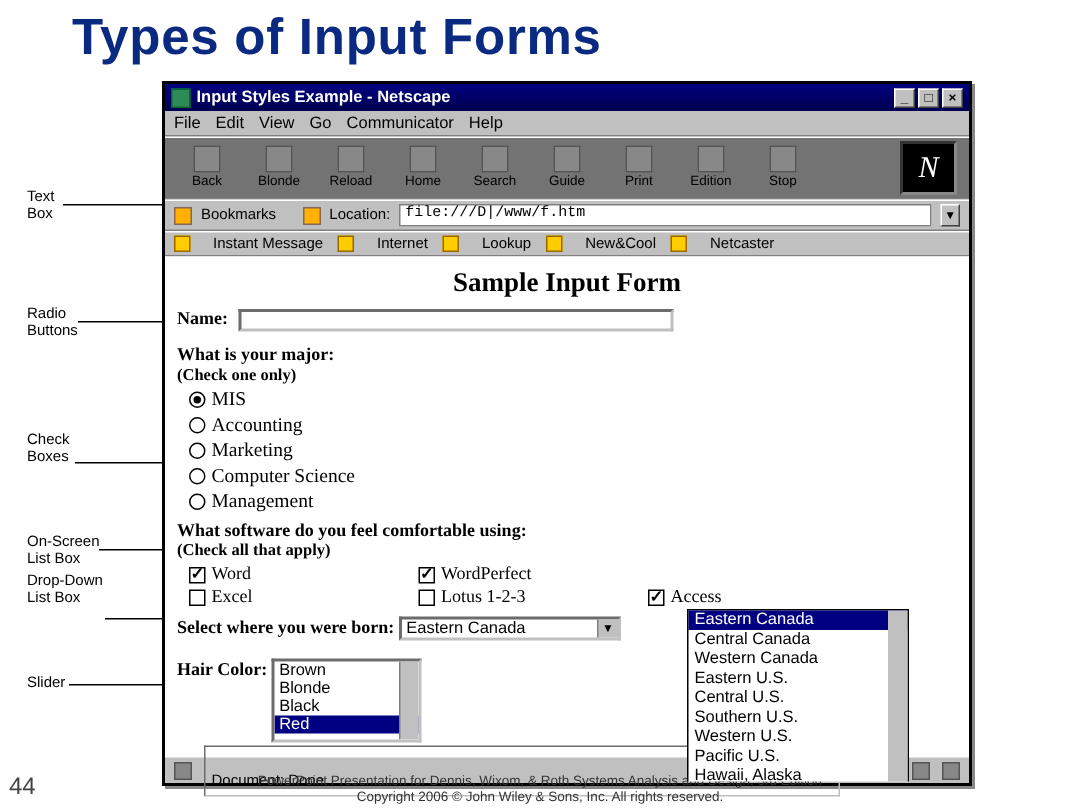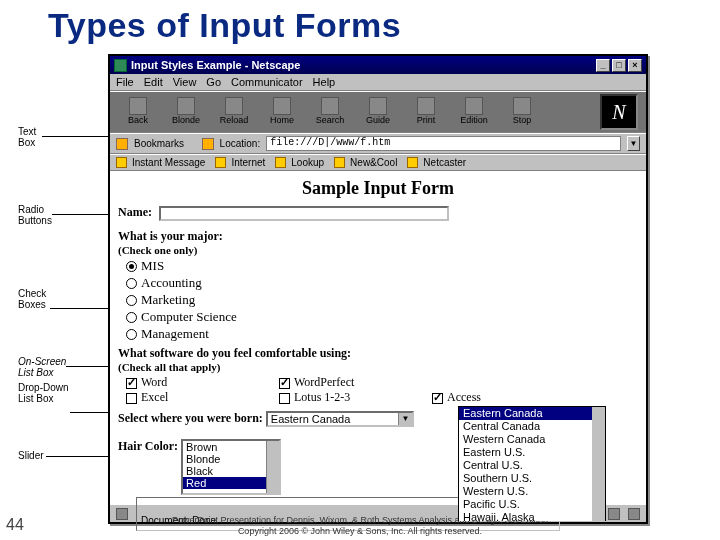--- a/index.html
+++ b/index.html
@@ -22,21 +22,21 @@
   .tbtn { display: flex; flex-direction: column; align-items: center; width: 48px; height: 36px; font-family: Arial, sans-serif; font-size: 9px; color: #000; border: 1px solid transparent; }
   .tbtn .ic { width: 18px; height: 18px; margin-top: 2px; background: #888; border: 1px solid #555; }
   .nlogo { width: 38px; height: 36px; margin-left: auto; margin-right: 4px; background: #000; display: flex; align-items: center; justify-content: center; color: #fff; font-family: Georgia, serif; font-size: 20px; font-style: italic; border: 2px inset #888; }
 
   .locbar { display: flex; align-items: center; gap: 6px; padding: 2px 6px; background: #c0c0c0; font-family: Arial, sans-serif; font-size: 10px; border-top: 1px solid #fff; border-bottom: 1px solid #808080; }
   .smicon { width: 12px; height: 12px; background: #ffb000; border: 1px solid #865; }
   .locinput { flex: 1; height: 15px; background: #fff; border: 1px solid #808080; font-size: 10px; padding: 0 3px; font-family:"Courier New",monospace; }
   .dropbtn { width: 13px; height: 15px; background: #c0c0c0; border: 1px solid #fff; border-right-color:#404040; border-bottom-color:#404040; text-align:center; font-size:8px; line-height:13px; }
 
   .linkbar { display: flex; align-items: center; gap: 10px; padding: 2px 6px; background: #c0c0c0; font-family: Arial, sans-serif; font-size: 10px; border-top: 1px solid #fff; border-bottom: 1px solid #808080; }
-  .linkbar .lk { display: flex; align-items: flex-start; gap: 5px; }
+  .linkbar .lk { display: flex; align-items: flex-start; gap: 15px; }
   .linkbar .lk .li { width: 11px; height: 11px; background: #fc0; border: 1px solid #960; }
 
   .content { position: relative; background: #fff; height: 350px; overflow: hidden; padding: 4px 8px 4px 8px; font-family: "Times New Roman", serif; font-size: 12px; border-top: 1px solid #fff; }
   .content h2 { font-family: "Times New Roman", serif; font-size: 18px; font-weight: bold; text-align: center; margin: 2px 0 6px; }
   .lbl { font-weight: bold; font-size: 12px; }
   .row { margin-top: 2px; }
   .txtinput { display: inline-block; width: 290px; height: 15px; border: 2px inset #c0c0c0; background: #fff; vertical-align: middle; margin-left: 4px; }
   .hint { font-weight: bold; font-size: 11px; }
   .opts { margin: 2px 0 4px 8px; }
   .rad, .chk { width: 11px; height: 11px; vertical-align: middle; margin-right: 4px; }
@@ -78,21 +78,21 @@
 
   <div class="callout" style="left:18px; top:126px;">Text<br>Box</div>
   <div class="cline" style="left:42px; top:136px; width:66px;"></div>
 
   <div class="callout" style="left:18px; top:204px;">Radio<br>Buttons</div>
   <div class="cline" style="left:52px; top:214px; width:56px;"></div>
 
   <div class="callout" style="left:18px; top:288px;">Check<br>Boxes</div>
   <div class="cline" style="left:50px; top:308px; width:58px;"></div>
 
-  <div class="callout" style="left:18px; top:356px;font-style:italic;">On-Screen<br>List Box</div>
+  <div class="callout" style="left:18px; top:356px;">On-Screen<br>List Box</div>
   <div class="cline" style="left:66px; top:366px; width:42px;"></div>
 
   <div class="callout" style="left:18px; top:382px;">Drop-Down<br>List Box</div>
   <div class="cline" style="left:70px; top:412px; width:38px;"></div>
 
   <div class="callout" style="left:18px; top:450px;">Slider</div>
   <div class="cline" style="left:46px; top:456px; width:62px;"></div>
 
   <div class="win">
     <div class="titlebar">

